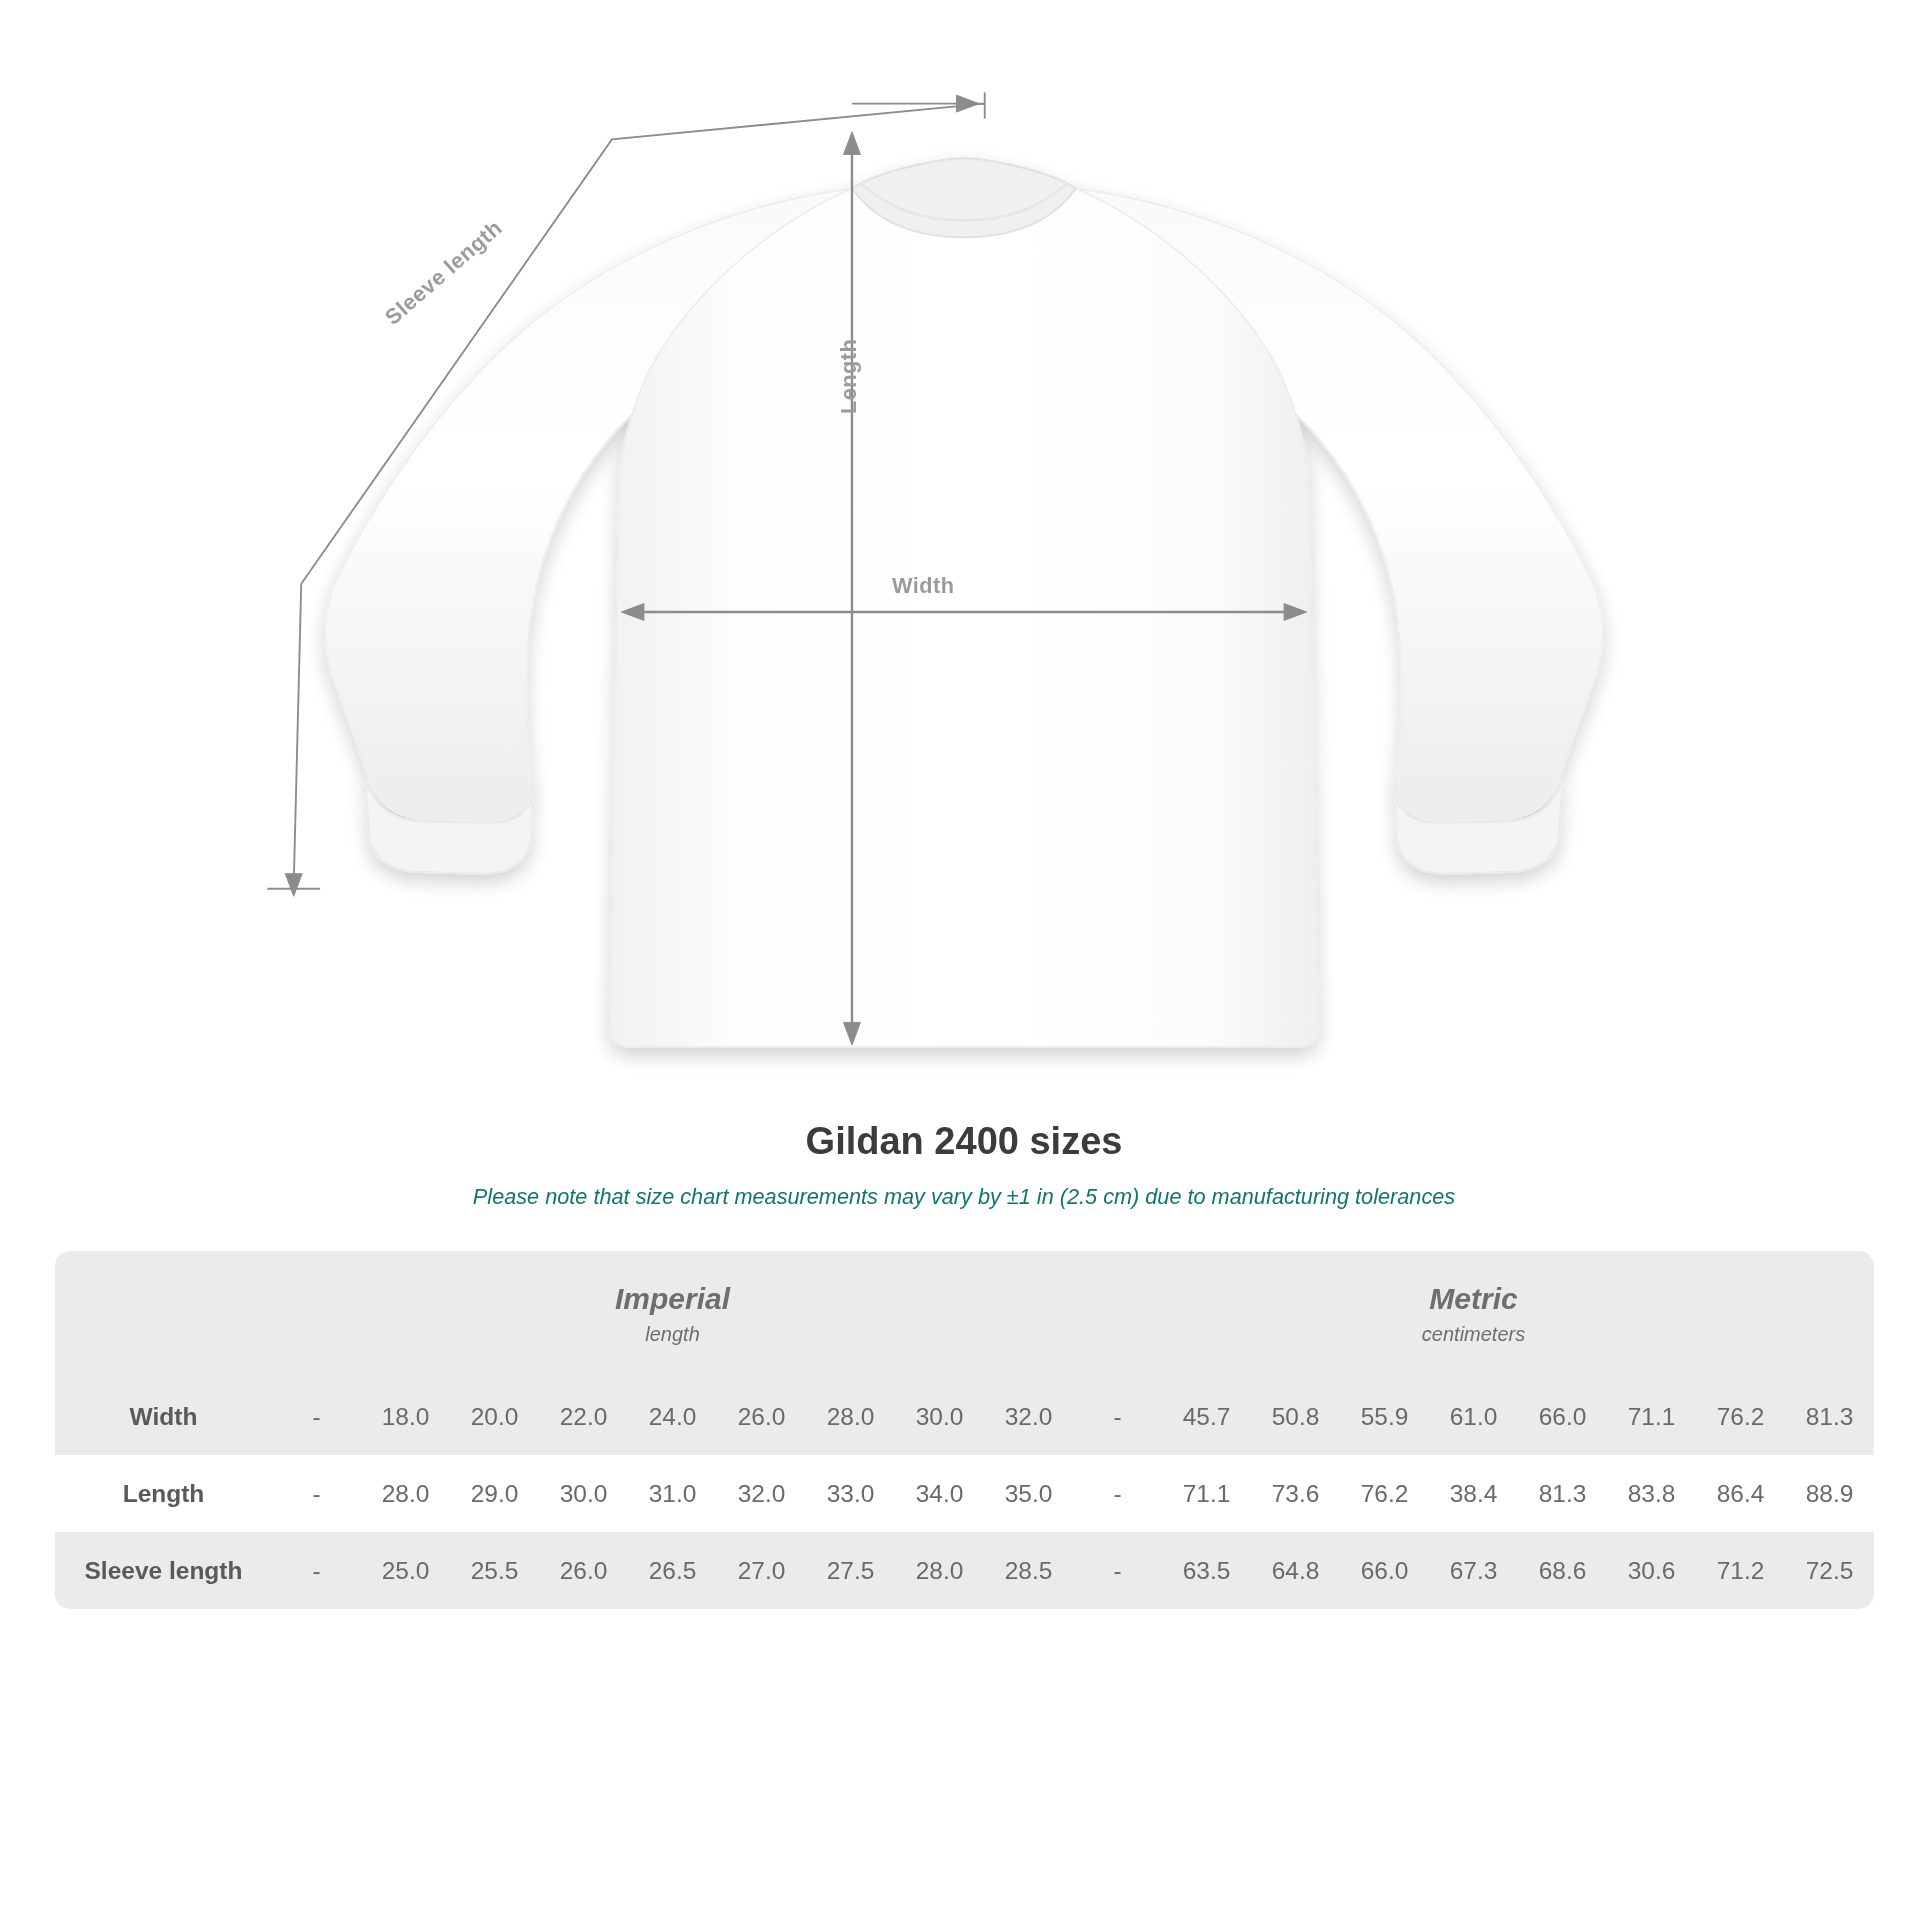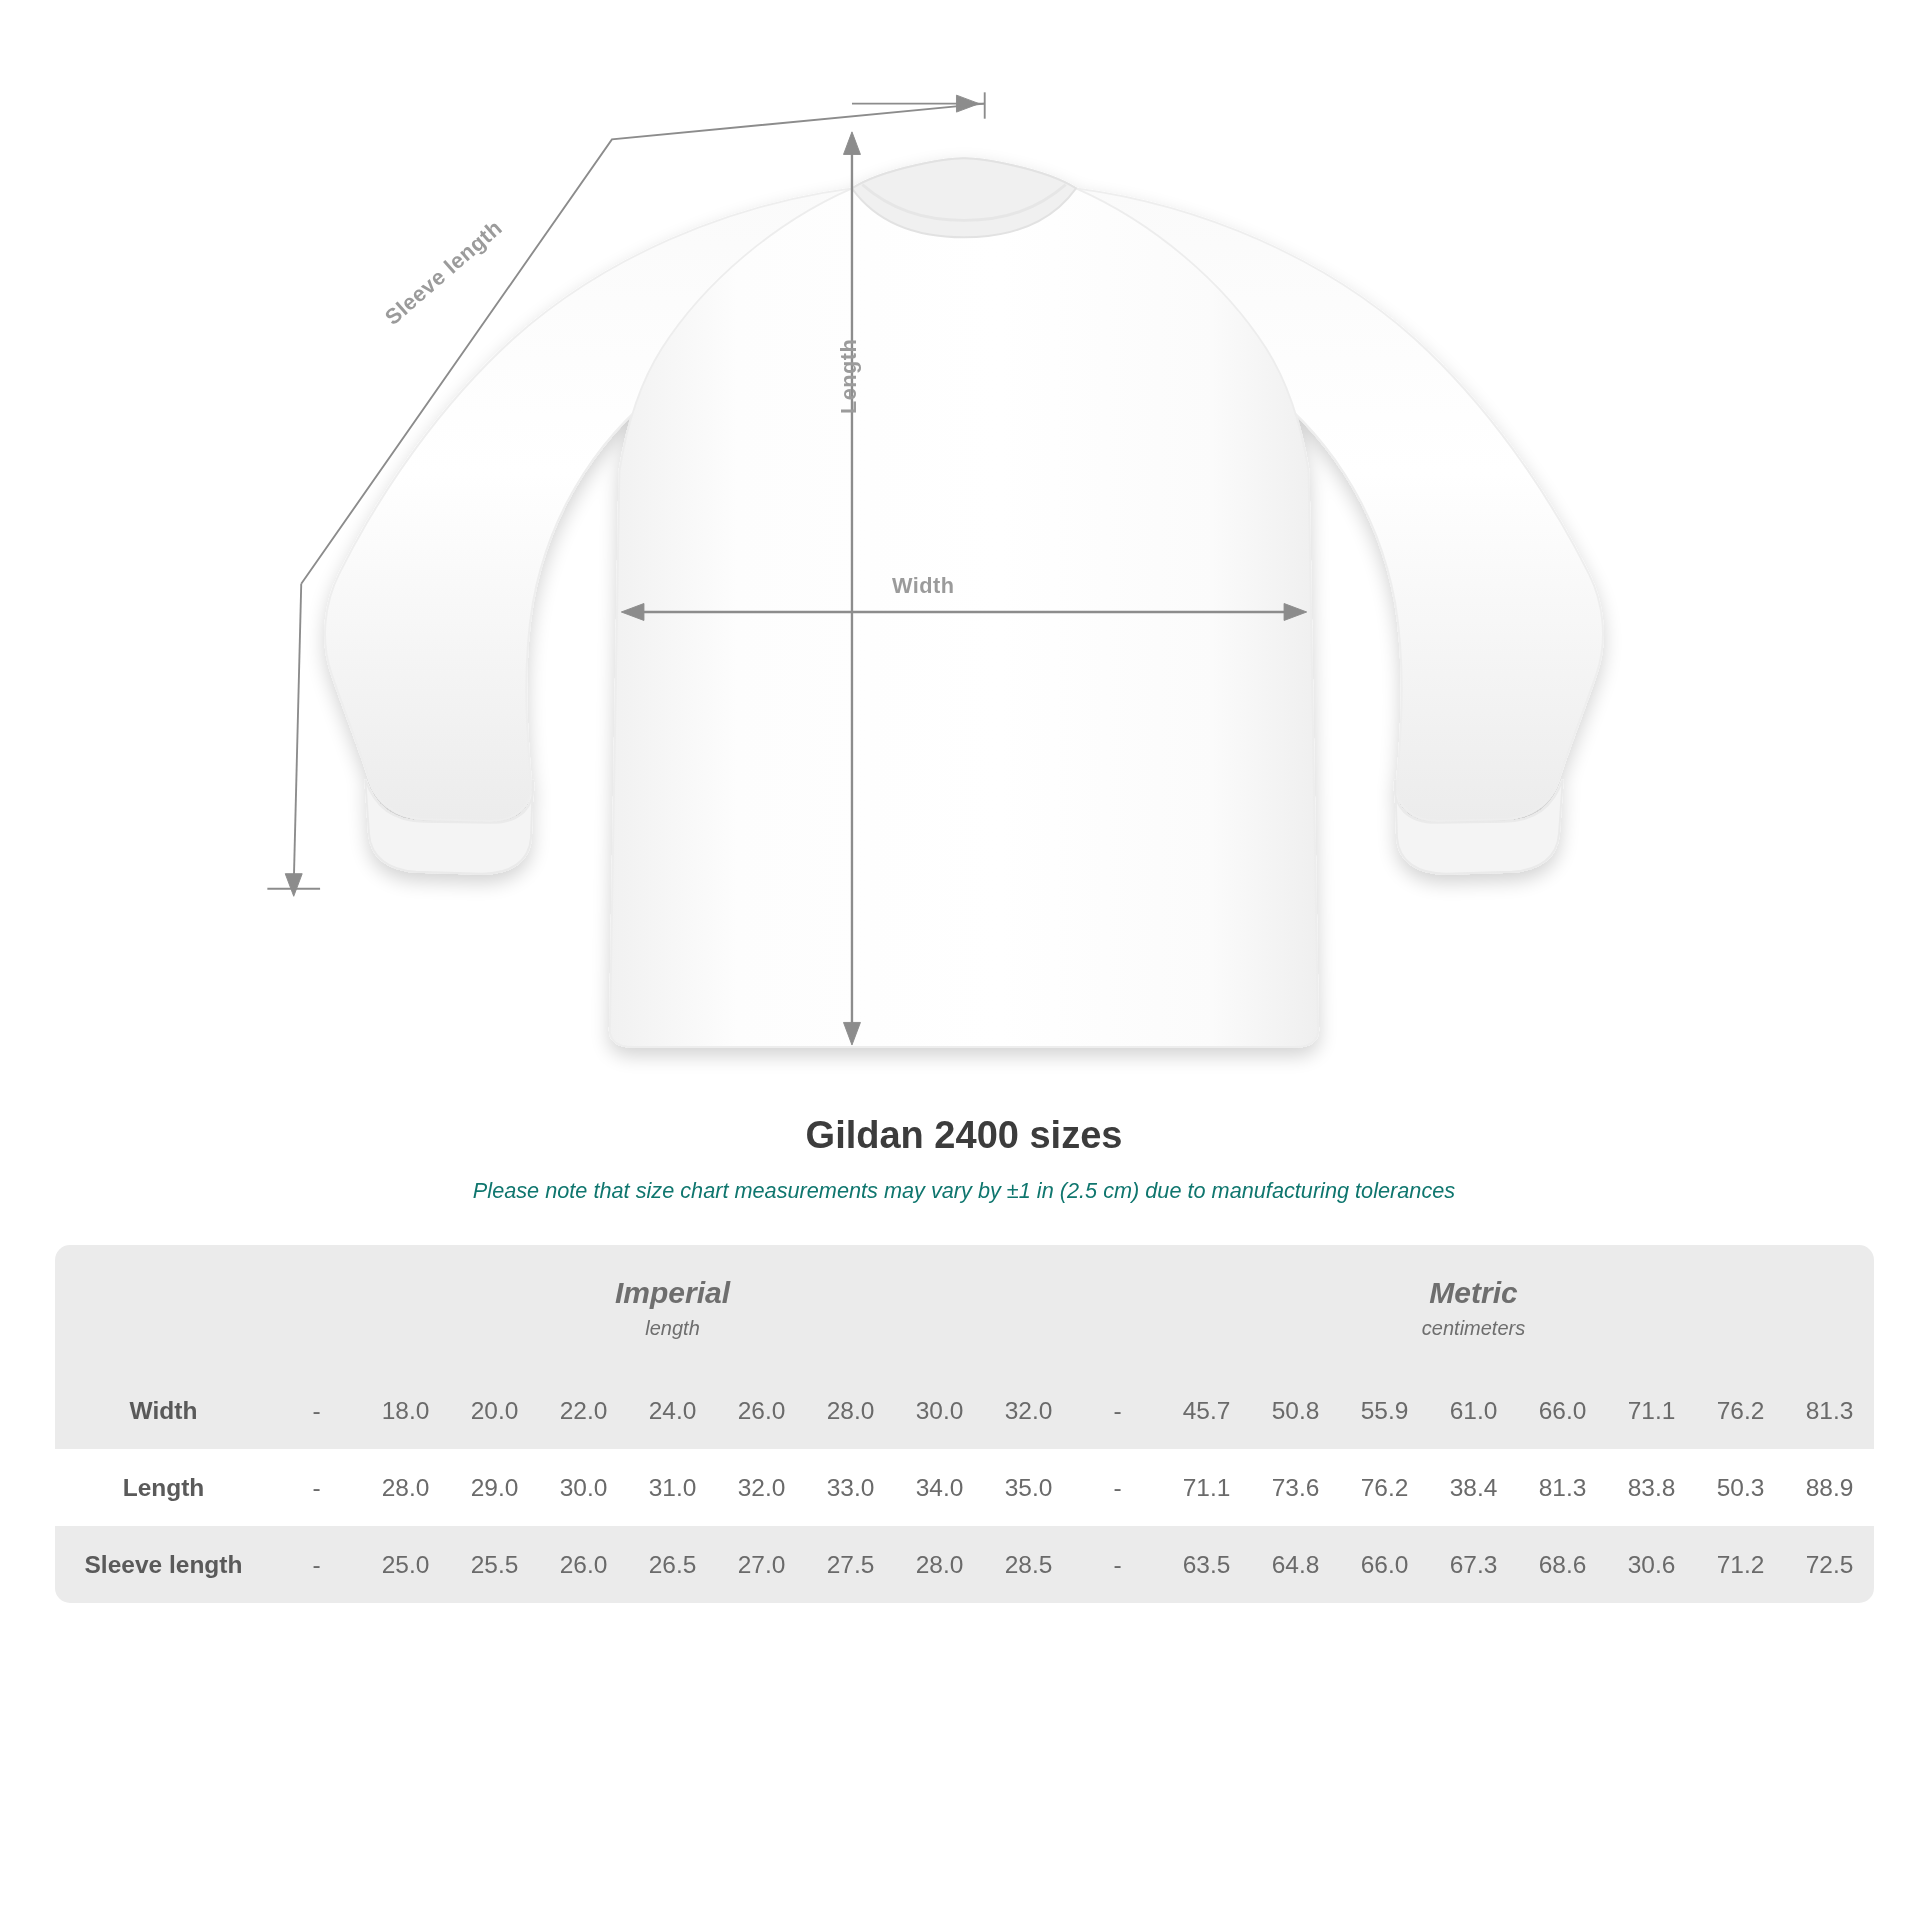--- a/index.html
+++ b/index.html
@@ -51,21 +51,21 @@
   .label-sleeve {
     left: 380px;
     top: 311px;
     transform: rotate(-41deg);
     transform-origin: left top;
   }
 
   
   .title-block {
     text-align: center;
-    margin-top: 3px;
+    margin-top: 9px;
   }
   .chart-title {
     font-size: 38px;
     font-weight: bold;
     color: #3c3c3c;
     margin: 0 0 21px 0;
   }
   .chart-subtitle {
     font-size: 21.7px;
     font-style: italic;
@@ -304,21 +304,21 @@
           <td>33.0</td>
           <td>34.0</td>
           <td>35.0</td>
           <td>-</td>
           <td>71.1</td>
           <td>73.6</td>
           <td>76.2</td>
           <td>38.4</td>
           <td>81.3</td>
           <td>83.8</td>
-          <td>50.3</td>
+          <td>86.4</td>
           <td>88.9</td>
         </tr>
 
         <tr class="data-row shaded">
           <td class="rowlabel rounded-bl">Sleeve length</td>
           <td>-</td>
           <td>25.0</td>
           <td>25.5</td>
           <td>26.0</td>
           <td>26.5</td>

